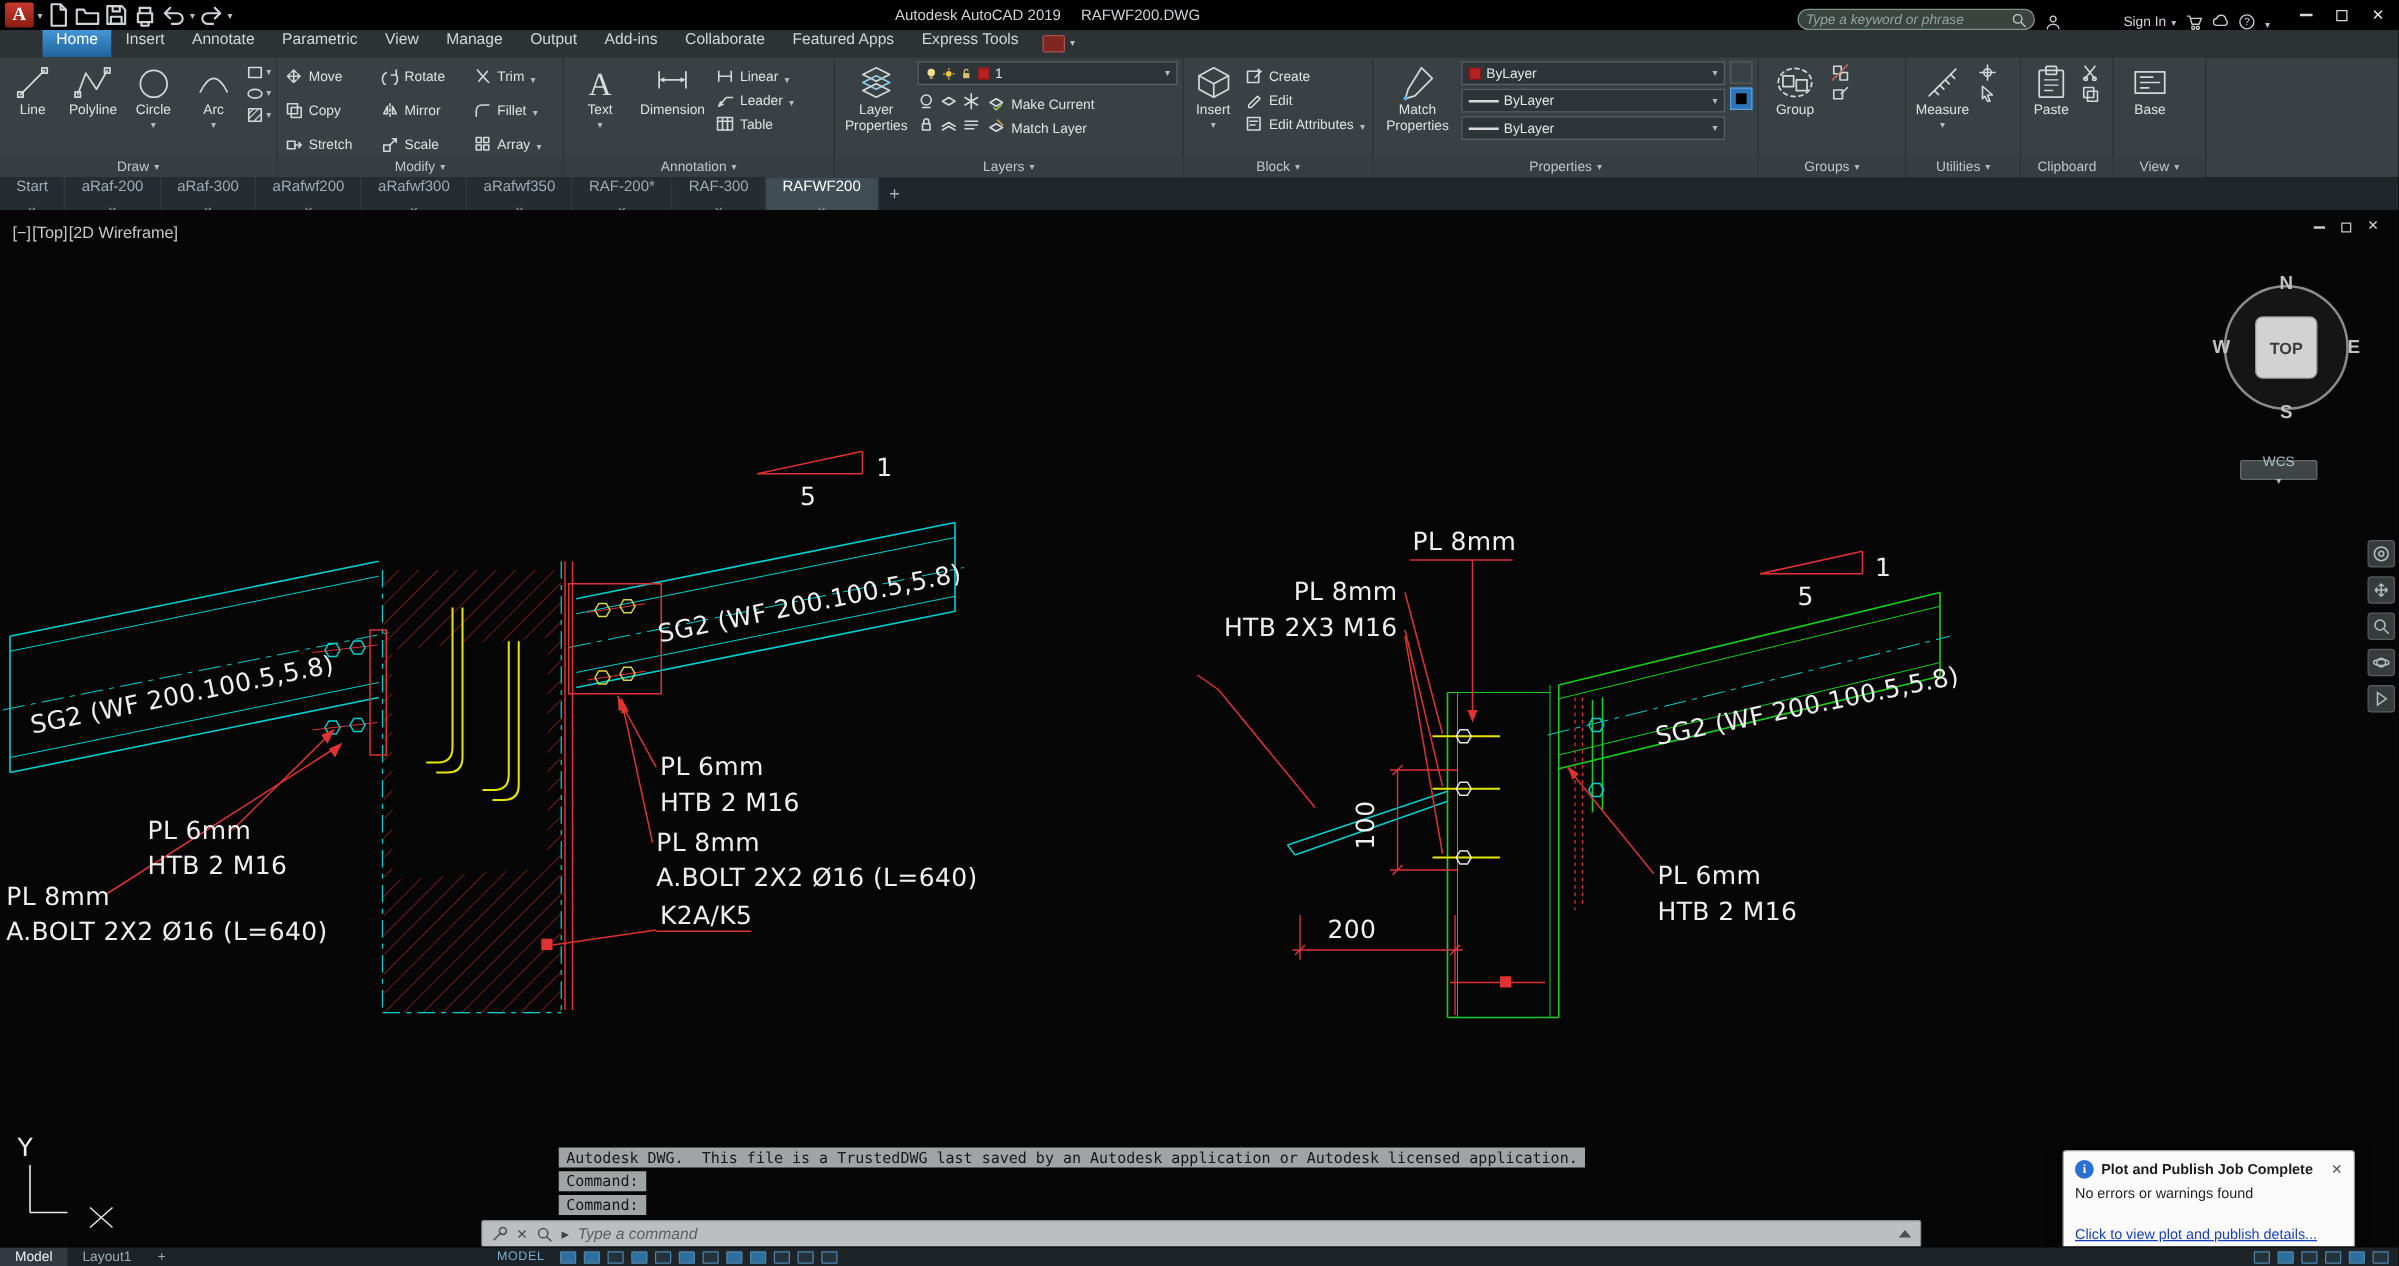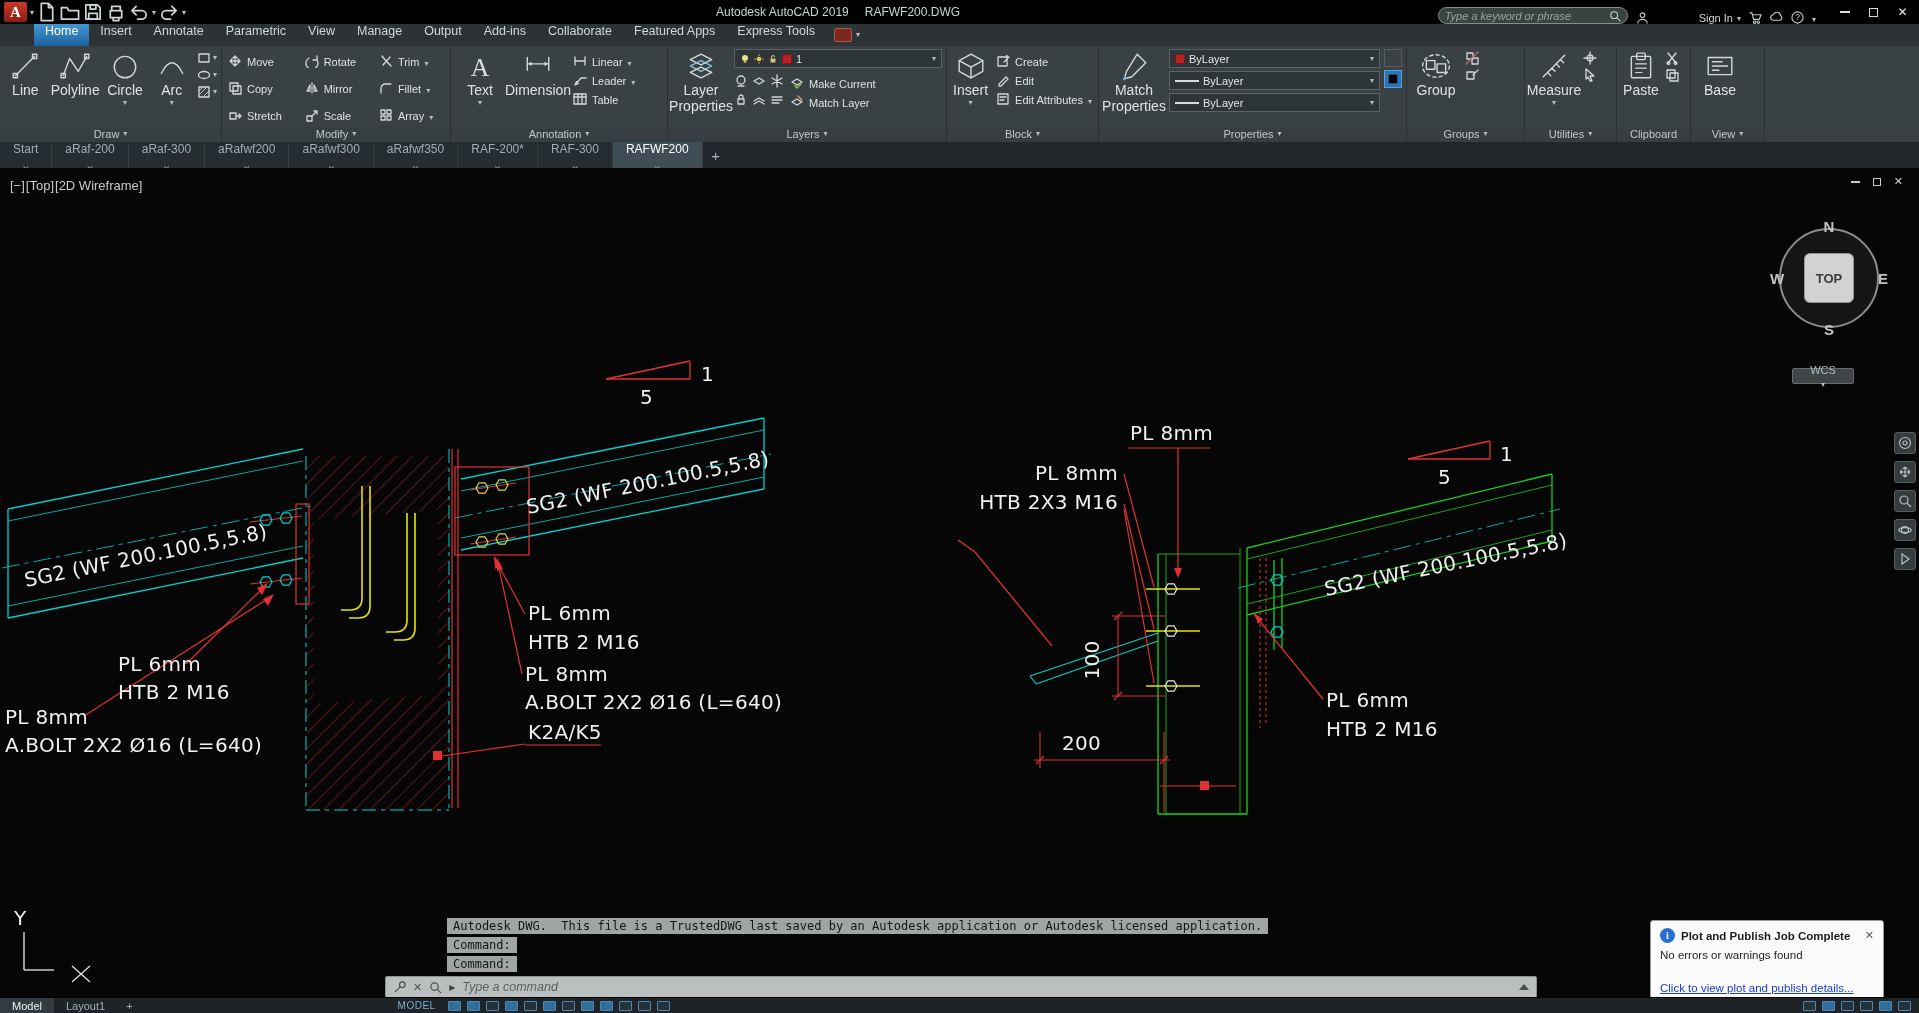--- a/index.html
+++ b/index.html
@@ -38,21 +38,21 @@
   .ws-badge{width:18px;height:14px;margin:4px 0 0 8px;border-radius:2px;background:#7e2620;border:1px solid #a8564e;}
 
   
   .ribbon{position:absolute;top:46px;left:0;right:0;height:96px;background:#3a4144;display:flex;}
   .panel{display:flex;flex-direction:column;border-right:1px solid #2b3133;background:#3a4144;}
   .pc{flex:1;display:flex;padding:3px 4px 0 4px;gap:4px;}
   .pfoot{height:16px;display:flex;align-items:center;justify-content:center;gap:4px;font-size:11px;color:#bfc7ca;background:#373e41;}
   .bb{display:flex;flex-direction:column;align-items:center;width:50px;padding-top:2px;gap:1px;}
   .bb svg,.sb svg,.mi svg{stroke:#d2d8da;fill:none;stroke-width:1.3;stroke-linecap:round;stroke-linejoin:round;}
   .bb svg{width:30px;height:30px;flex:none;}
-  .bl{font-size:14px;color:#dde2e4;text-align:center;line-height:1.15;}
+  .bl{font-size:11px;color:#dde2e4;text-align:center;line-height:1.15;}
   .sb{display:flex;align-items:flex-end;gap:5px;height:19px;font-size:11px;color:#dde2e4;padding:0 2px;white-space:nowrap;}
   .sb svg{width:14px;height:14px;flex:none;}
   .col{display:flex;flex-direction:column;justify-content:flex-start;}
   .tcaret{font-size:8px;color:#b3bcbe;line-height:1;}
   .modgrid{display:grid;grid-template-rows:repeat(3,1fr);grid-auto-flow:column;column-gap:8px;}
   .minicol{display:flex;flex-direction:column;gap:3px;padding-top:2px;}
   .mi{display:flex;align-items:center;gap:2px;}
   .mi svg{width:14px;height:14px;}
   .layerdd,.propdd{height:19px;border:1px solid #5a6164;background:#2e3538;display:flex;align-items:center;gap:4px;padding:0 5px;font-size:11px;color:#e2e6e8;margin-bottom:3px;}
   .swatch{width:10px;height:10px;background:#b42222;border:1px solid #7e1616;flex:none;}

